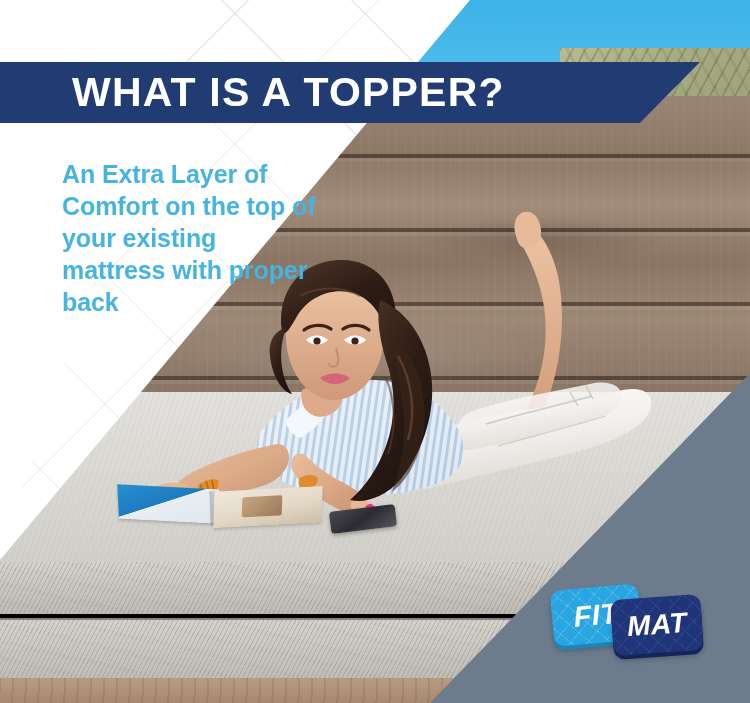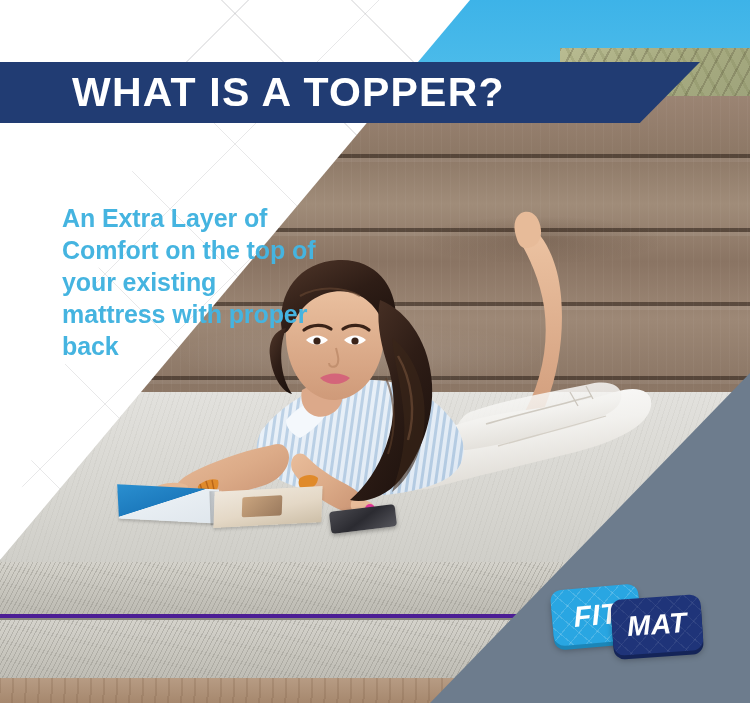--- a/index.html
+++ b/index.html
@@ -6,21 +6,21 @@
   html,body { background:#fff; }
   body {
     font-family:"Liberation Sans", sans-serif;
     -webkit-font-smoothing:antialiased;
   }
 
   .ad {
     position:relative;
     width:750px; height:703px;
     overflow:hidden;
-    background:#4c1d95;
+    background:#000000;
   }
 
   
   .photo { position:absolute; inset:0; overflow:hidden; }
 
   
   .sky {
     position:absolute; left:0; top:0; width:750px; height:128px;
     background:linear-gradient(180deg,#3db3e8 0%,#4dbcea 60%,#5cc2ec 100%);
   }
@@ -137,21 +137,20 @@
   }
 
   
   .subtitle {
     position:absolute; left:62px; top:158px; width:262px;
     color:#45b4e0;
     font-size:25px;
     font-weight:700;
     line-height:1.28;
     letter-spacing:-0.1px;
-    margin-top:44px;
   }
 
   
   .magazine { position:absolute; left:118px; top:483px; width:200px; height:56px; }
   .mag-left {
     position:absolute; left:0; top:4px; width:102px; height:34px;
     background:linear-gradient(160deg,#2a8fd0 0%,#1d7bbe 45%,#e8eef3 46%,#dfe6ec 100%);
     transform:skewY(6deg) rotate(-3deg);
     box-shadow:0 2px 3px rgba(0,0,0,.18);
   }

